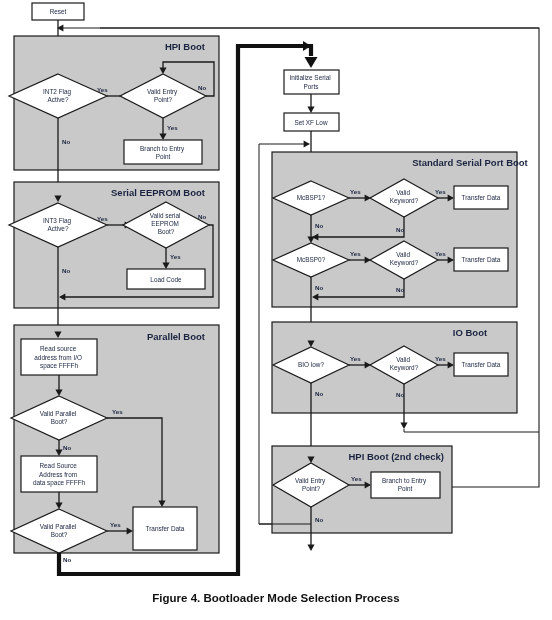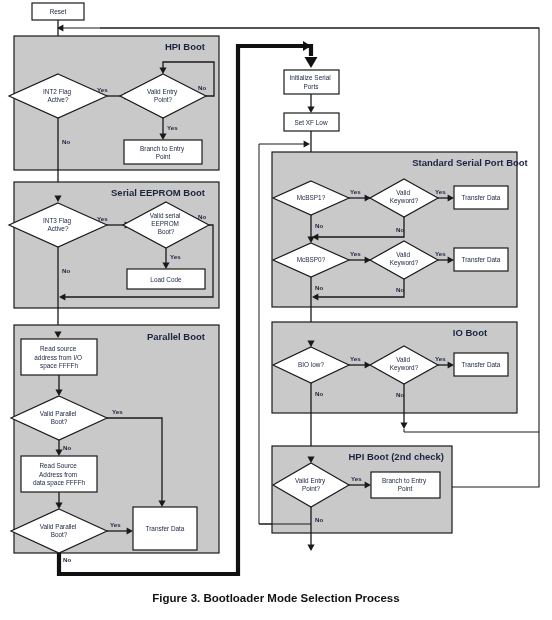--- a/index.html
+++ b/index.html
@@ -300,13 +300,13 @@
   </text>
 
   <path class="ln" d="M 311 507 L 311 546"></path>
   <path d="M 311 551 l -3.6 -6.4 l 7.2 0 z" fill="#1a1a1a"></path>
   <text class="edge-label" x="315" y="522">No</text>
   <path class="ln-thin" d="M 259 524 L 311 524"></path>
 
 </svg>
 </div>
 
-<div class="caption">Figure 3.  Bootloader Mode Selection Process</div>
+<div class="caption">Figure 4.  Bootloader Mode Selection Process</div>
 
 </body></html>

